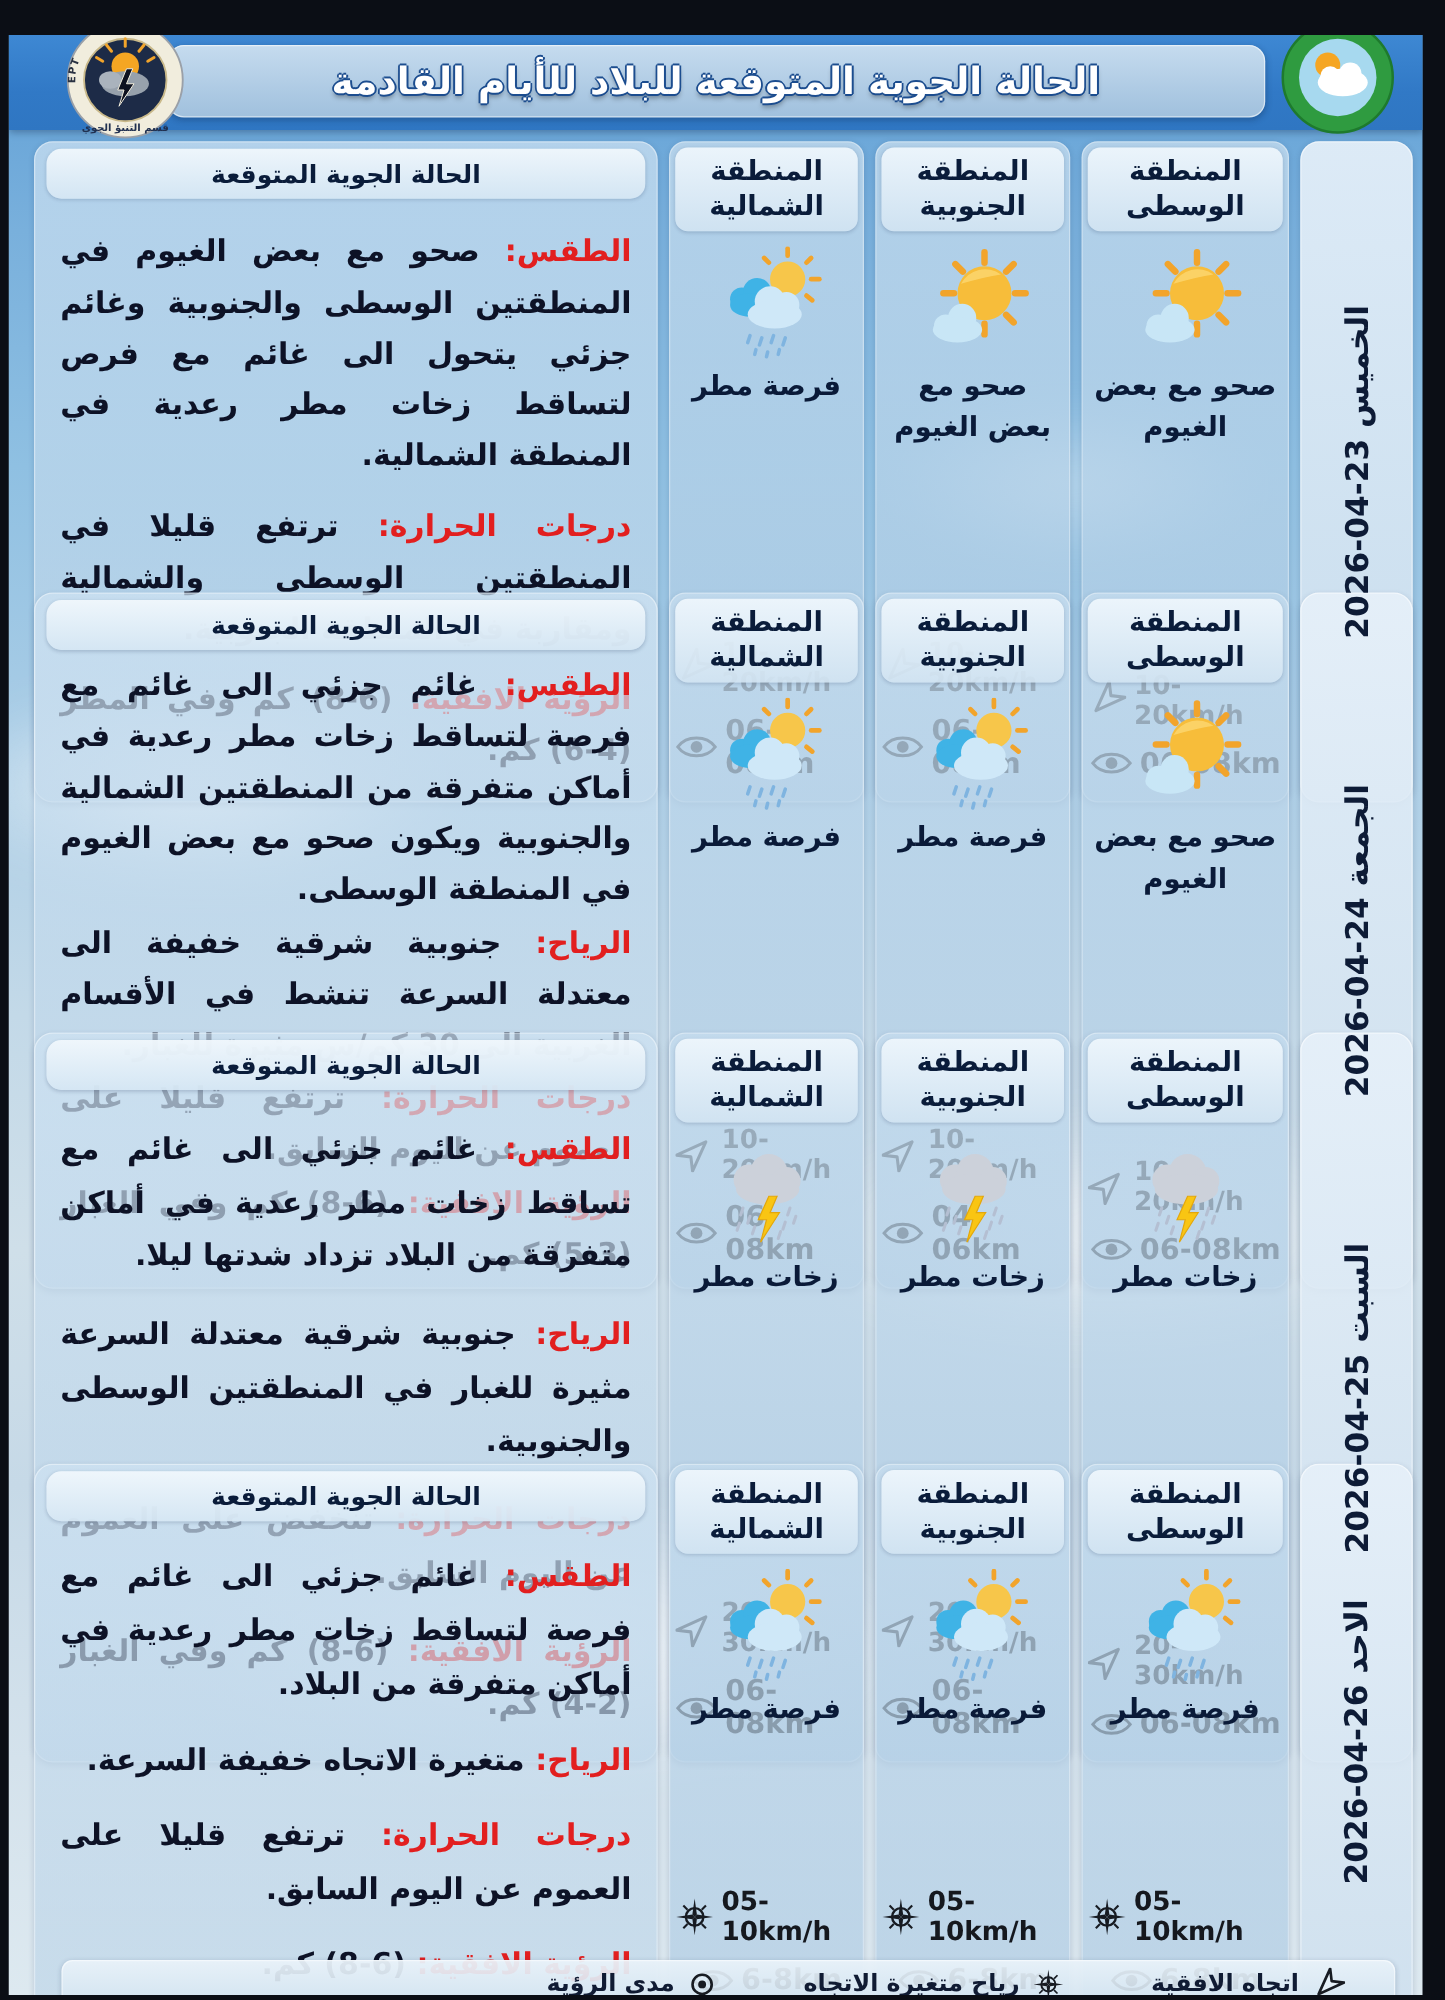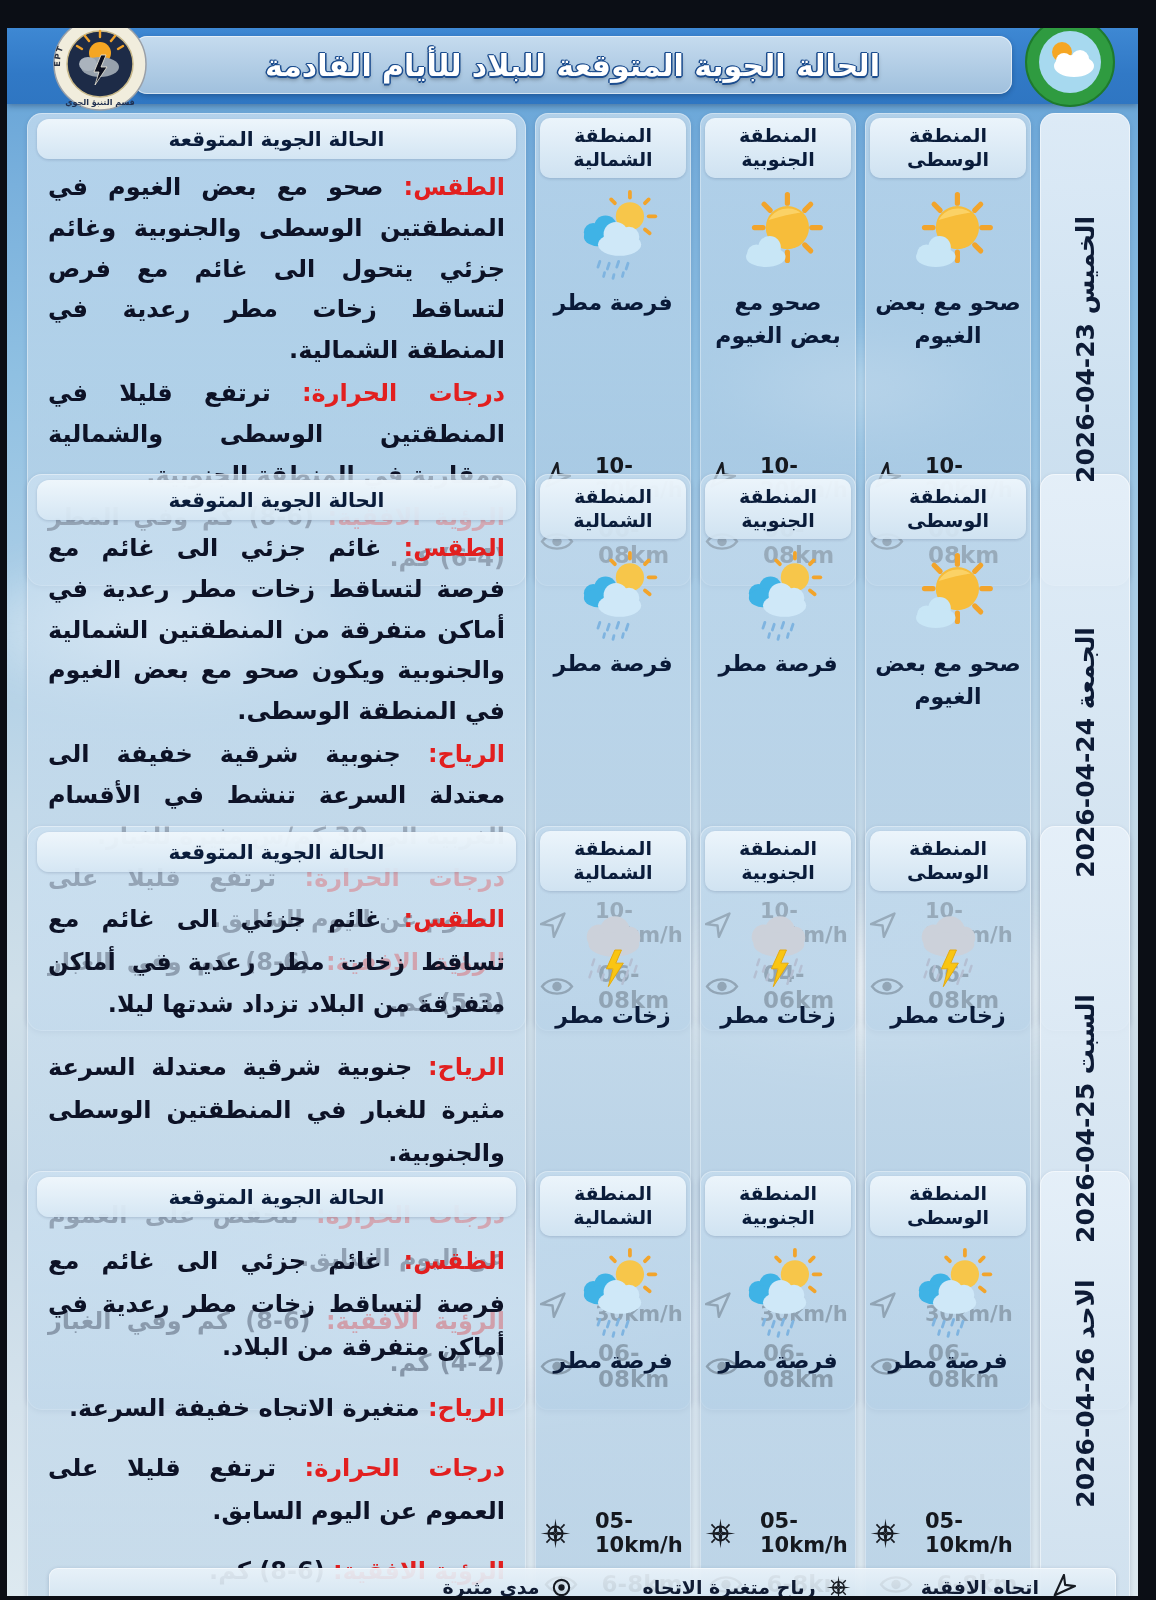--- a/index.html
+++ b/index.html
@@ -65,48 +65,48 @@
   }
 
   .region-card{
     background:linear-gradient(180deg,rgba(197,220,238,.78),rgba(168,199,225,.62));
     border-radius:13px;padding:5px 5px 0;display:flex;flex-direction:column;align-items:center;
     box-shadow:inset 0 0 0 1px rgba(255,255,255,.35),0 2px 5px rgba(20,40,80,.16);
   }
   .region-head{
     width:100%;box-sizing:border-box;border-radius:10px;padding:6px 3px;
     background:linear-gradient(180deg,rgba(238,246,252,.95),rgba(210,228,242,.9));
-    text-align:center;font-size:19px;font-weight:bold;color:#0a1c3a;line-height:1.25;
+    text-align:center;font-size:22px;font-weight:bold;color:#0a1c3a;line-height:1.25;
     box-shadow:0 1px 3px rgba(20,40,80,.18);
   }
   .w-icon{width:102px;height:94px;margin:12px 0 2px;}
   .cond{
     font-size:22px;font-weight:bold;color:#0a1a38;text-align:center;line-height:1.5;
     padding:0 4px;min-height:62px;
   }
-  .wind,.vis{display:flex;align-items:center;gap:24px;direction:ltr;color:#15181e;}
+  .wind,.vis{display:flex;align-items:center;gap:6px;direction:ltr;color:#15181e;}
   .wind{margin-top:auto;font-size:21px;font-weight:bold;}
   .vis{margin:14px 0 18px;font-size:23px;font-weight:bold;}
   .wind-ic{width:31px;height:31px;flex:0 0 auto;}
   .eye-ic{width:34px;height:23px;flex:0 0 auto;}
 
   .desc-card{
     background:linear-gradient(180deg,rgba(206,226,242,.72),rgba(183,209,230,.58));
     border-radius:15px;padding:5px 9px;display:flex;flex-direction:column;
     box-shadow:inset 0 0 0 1px rgba(255,255,255,.4),0 2px 5px rgba(20,40,80,.16);
   }
   .desc-head{
     border-radius:12px;padding:8px 4px;margin:1px 1px 4px;
     background:linear-gradient(180deg,rgba(240,247,252,.96),rgba(214,231,244,.92));
     text-align:center;font-size:20px;font-weight:bold;color:#0a1c3a;
     box-shadow:0 1px 3px rgba(20,40,80,.18);
   }
   .desc-body{padding:2px 12px 0;direction:rtl;text-align:justify;}
   .desc-body p{font-size:24px;font-weight:bold;color:#0d1226;}
-  .d0 .desc-body p{line-height:1.7;margin:2px 0;}
+  .d0 .desc-body p{line-height:1.7;margin:16px 0;}
   .d1 .desc-body p{line-height:1.7;margin:2px 0;}
   .d2 .desc-body p{line-height:1.78;margin:20px 0;}
   .d3 .desc-body p{line-height:1.8;margin:17px 0;}
   .lbl{color:#e21f1f;}
 
   
   .legend{
     margin:11px 14px 0 22px;height:38px;border-radius:9px;
     background:linear-gradient(180deg,rgba(233,242,249,.95),rgba(210,228,241,.88));
     box-shadow:inset 0 0 0 1px rgba(255,255,255,.5),0 1px 4px rgba(20,40,80,.2);
@@ -579,17 +579,17 @@
       <div class="legend-item">
         <svg width="25" height="25" viewBox="0 0 24 24">
             <use href="#icon-compass"></use>
           </svg>
         <span>رياح متغيرة الاتجاه</span>
       </div>
       <div class="legend-item">
         <svg width="23" height="23" viewBox="0 0 24 24">
             <use href="#icon-target"></use>
           </svg>
-        <span>مدى مثيرة</span>
+        <span>مدى الرؤية</span>
       </div>
     </footer>
   </main>
 </div>
 
 </body></html>

